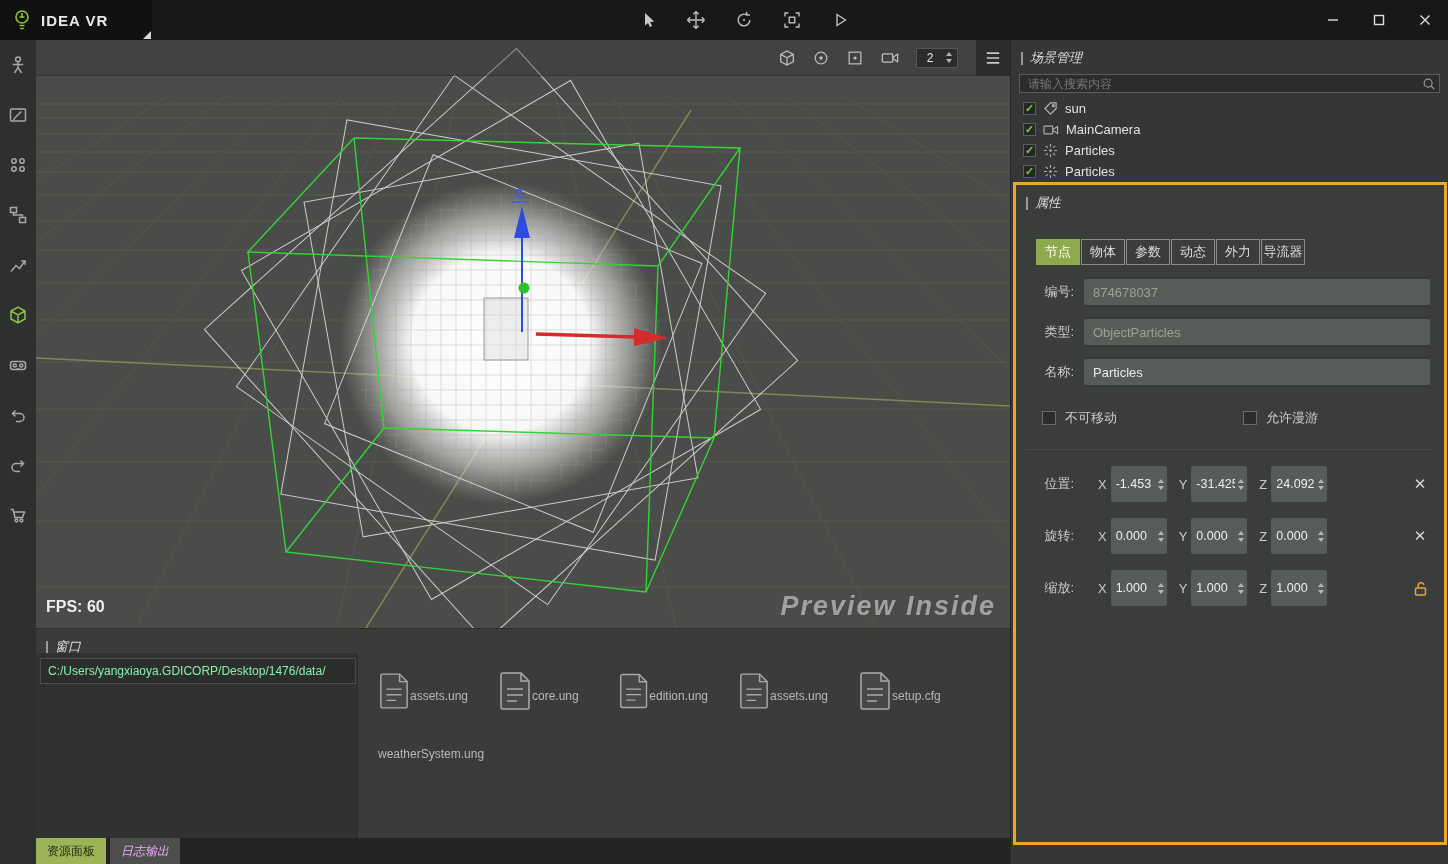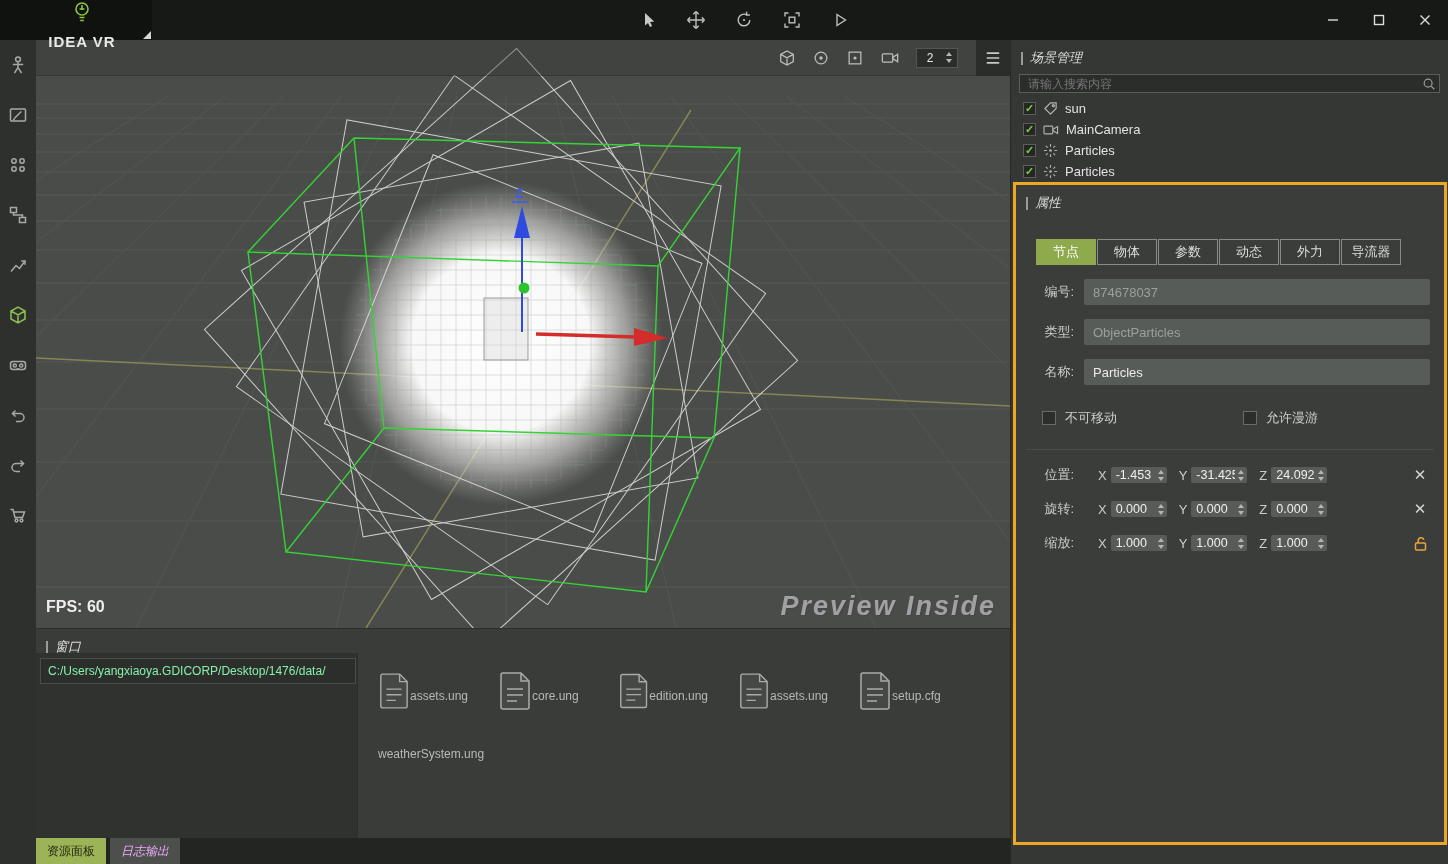--- a/index.html
+++ b/index.html
@@ -7,21 +7,21 @@
   body {
     width:1448px; height:864px; overflow:hidden; position:relative;
     background:#3a3d3a; color:#cccccc;
     font-family:"Liberation Sans", sans-serif; font-size:13px;
   }
   .app { position:absolute; inset:0; }
 
   
   .titlebar { position:absolute; top:0; left:0; width:1448px; height:40px; background:#161916; z-index:30; }
   .logo-area { position:absolute; left:0; top:0; width:152px; height:40px; background:#0f120f;
-    display:flex; align-items:center; gap:9px; padding-left:12px;flex-direction:column; }
+    display:flex; align-items:center; gap:9px; padding-left:12px; }
   .logo-corner { position:absolute; right:1px; bottom:1px; width:0; height:0;
     border-left:8px solid transparent; border-bottom:8px solid #d8d8d8; }
   .app-title { color:#e9e9e9; font-weight:bold; font-size:15px; letter-spacing:1px; }
   .center-tools { position:absolute; left:636px; top:0; height:40px; display:flex; align-items:center; gap:24px; }
   .tool-btn { width:24px; height:24px; display:flex; align-items:center; justify-content:center; }
   .win-controls { position:absolute; right:0; top:0; height:40px; display:flex; }
   .win-btn { width:46px; height:40px; display:flex; align-items:center; justify-content:center; color:#dddddd; font-size:14px; }
 
   
   .left-sidebar { position:absolute; left:0; top:40px; width:36px; height:824px; background:#2d302d;
@@ -53,38 +53,38 @@
     display:flex; align-items:center; padding:0 3px 0 6px; }
   .search-box input { flex:1; background:transparent; border:none; color:#b5b5b5; font-size:12px; outline:none; }
   .tree { margin-top:5px; }
   .tree-row { display:flex; align-items:center; gap:7px; height:21px; padding-left:12px; color:#e2e2e2; font-size:13px; }
   .cbx { width:13px; height:13px; background:#252725; border:1px solid #5d5d5d; display:flex;
     align-items:center; justify-content:center; color:#7ec844; font-size:11px; line-height:11px; font-weight:bold; }
 
   .props-wrap { position:absolute; left:2px; top:142px; width:434px; height:663px;
     border:3px solid #f0a625; background:#3a3d3a; overflow:hidden; }
   .tabs { display:flex; gap:1px; margin:22px 0 0 20px; }
-  .tab { width:60px; height:26px; display:flex; align-items:center; justify-content:center;
+  .tab { width:44px; height:26px; display:flex; align-items:center; justify-content:center;
     background:#3a3d3a; border:1px solid #8a8a8a; color:#dddddd; font-size:13px; }
   .tab.active { background:#8fa94d; border-color:#8fa94d; color:#ffffff; }
   .f-row { display:flex; align-items:center; margin:14px 14px 0 14px; }
   .f-row:first-of-type { margin-top:22px; }
   .f-label { width:44px; text-align:right; margin-right:10px; color:#cccccc; }
   .f-input { flex:1; height:26px; background:#585c58; border:none; border-radius:2px;
     color:#eaeaea; padding:0 9px; font-size:13px; outline:none; }
   .f-input.ro { color:#9aa09a; }
   .chk-row { display:flex; margin:24px 0 0 26px; }
   .chk-item { display:flex; align-items:center; gap:9px; width:206px; color:#cccccc; }
   .chk-box { width:14px; height:14px; background:#2c2e2c; border:1px solid #6a6a6a; }
   .divider { border-top:1px solid #474a47; margin:22px 10px 0 10px; }
   .t-row { display:flex; align-items:center; margin:16px 14px 0 14px; }
   .t-label { width:44px; text-align:right; margin-right:12px; color:#cccccc; }
   .axis-l { margin:0 4px 0 12px; color:#cccccc; }
   .t-row .axis-l:first-of-type { margin-left:0; }
-  .num { display:flex; align-items:center; background:#585c58; border-radius:2px; height:16px;justify-content:space-between; }
+  .num { display:flex; align-items:center; background:#585c58; border-radius:2px; height:36px;justify-content:space-between; }
   .num input { width:44px; background:transparent; border:none; color:#eeeeee; font-size:12.5px; padding:0 0 0 5px; outline:none; }
   .t-end { margin-left:auto; width:20px; display:flex; justify-content:center; }
   .x-glyph { color:#d8d8d8; font-size:15px; }
 
   
   .bottom-panel { position:absolute; left:36px; top:628px; width:974px; height:210px; background:#3a3c39; border-top:1px solid #2c2e2c; }
   .bp-left { position:absolute; left:0; top:24px; width:322px; bottom:0; background:#303230; border-right:1px solid #2c2e2c; }
   .path-row { position:absolute; left:4px; top:29px; width:316px; height:26px; background:#2c2e2c;
     border:1px solid #4c4c4c; color:#86efac; font-size:12px; display:flex; align-items:center; padding:0 7px; z-index:2; }
   .file-area { position:absolute; left:322px; top:24px; right:0; bottom:0;

